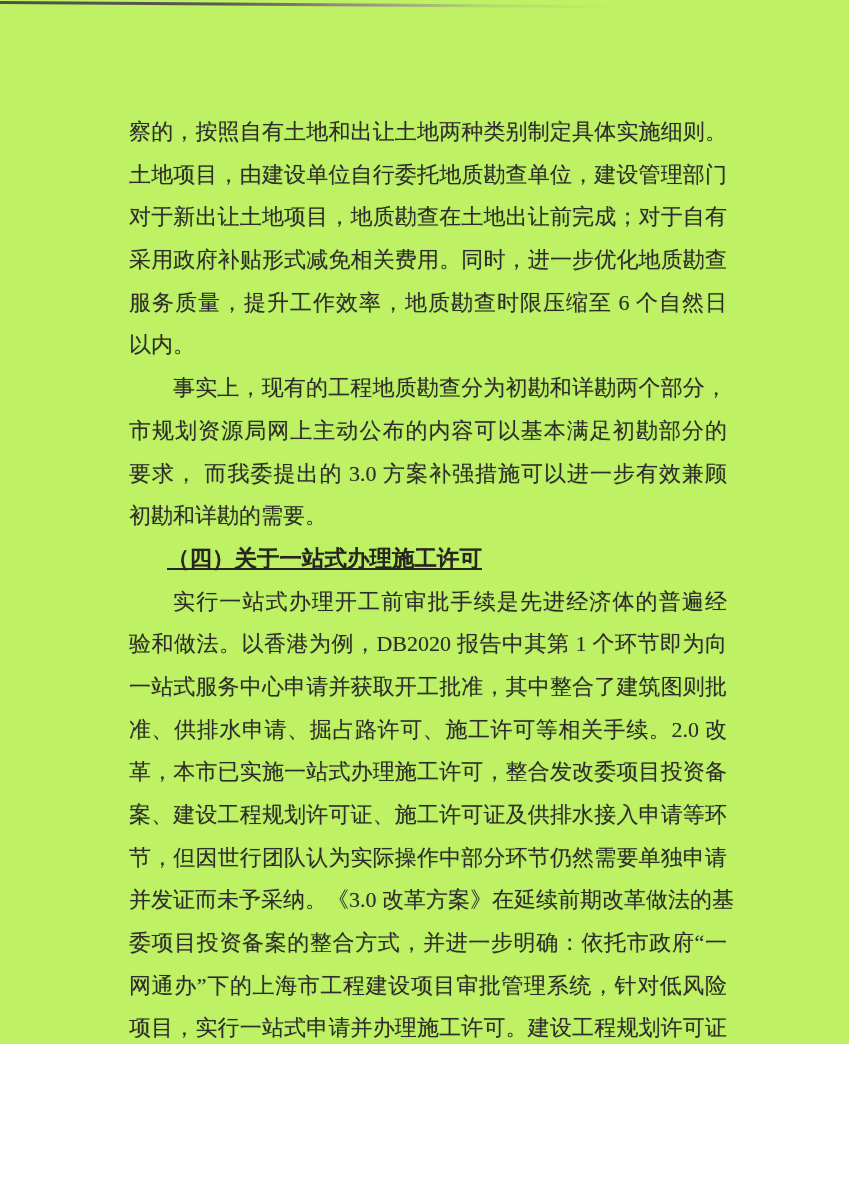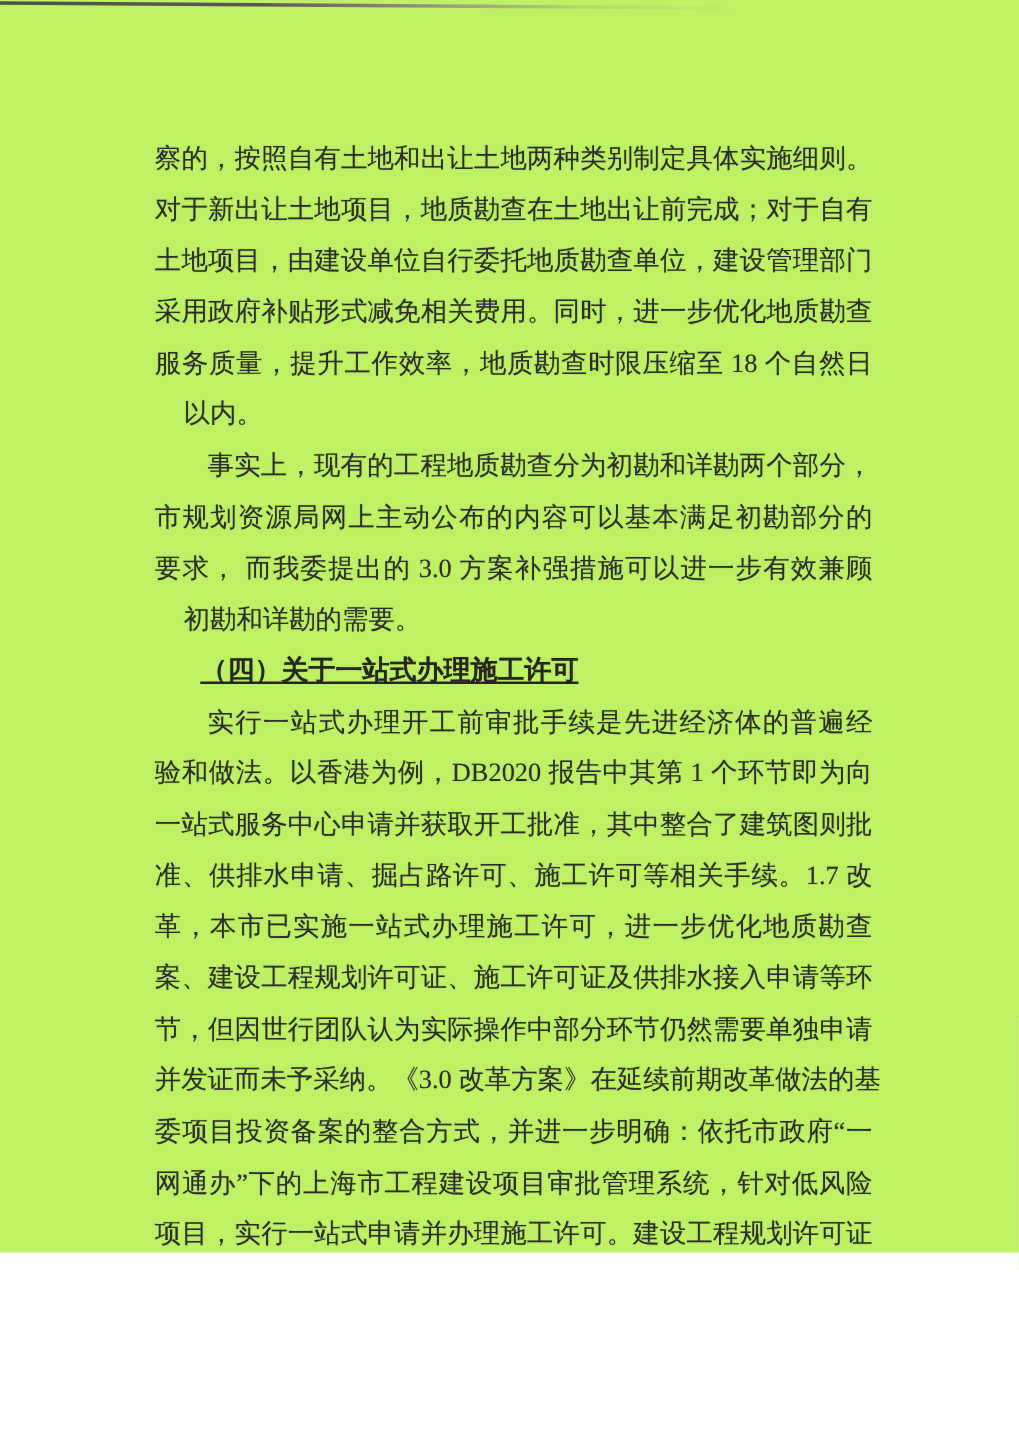--- a/index.html
+++ b/index.html
@@ -41,21 +41,20 @@
     height: 42.7px;
     line-height: 42.7px;
     white-space: nowrap;
     text-align: justify;
     text-align-last: justify;
     text-justify: inter-ideograph;
     text-shadow: 0 0 1px rgba(46,45,43,0.35);
   }
   .ln.end {
     text-align-last: left;
-    margin-left: 24px;
   }
   .ln.indent {
     text-indent: 44px;
   }
   .ln.heading {
     font-weight: bold;
     font-size: 22.5px;
     text-indent: 38px;
     text-align-last: left;
     color: #26251f;
@@ -76,38 +75,38 @@
 </head>
 <body>
 
 <div class="page">
 
   <div class="scanline"></div>
 
   <div class="textblock">
 
     <div class="ln">察的，按照自有土地和出让土地两种类别制定具体实施细则。</div>
+    <div class="ln">土地项目，由建设单位自行委托地质勘查单位，建设管理部门</div>
     <div class="ln">对于新出让土地项目，地质勘查在土地出让前完成；对于自有</div>
-    <div class="ln">土地项目，由建设单位自行委托地质勘查单位，建设管理部门</div>
     <div class="ln">采用政府补贴形式减免相关费用。同时，进一步优化地质勘查</div>
-    <div class="ln">服务质量，提升工作效率，地质勘查时限压缩至 18 个自然日</div>
+    <div class="ln">服务质量，提升工作效率，地质勘查时限压缩至 6 个自然日</div>
     <div class="ln end">以内。</div>
 
     <div class="ln indent">事实上，现有的工程地质勘查分为初勘和详勘两个部分，</div>
     <div class="ln">市规划资源局网上主动公布的内容可以基本满足初勘部分的</div>
     <div class="ln">要求， 而我委提出的 3.0 方案补强措施可以进一步有效兼顾</div>
     <div class="ln end">初勘和详勘的需要。</div>
 
     <div class="ln heading">（四）关于一站式办理施工许可</div>
 
     <div class="ln indent">实行一站式办理开工前审批手续是先进经济体的普遍经</div>
     <div class="ln">验和做法。以香港为例，DB2020 报告中其第 1 个环节即为向</div>
     <div class="ln">一站式服务中心申请并获取开工批准，其中整合了建筑图则批</div>
-    <div class="ln">准、供排水申请、掘占路许可、施工许可等相关手续。1.7 改</div>
-    <div class="ln">革，本市已实施一站式办理施工许可，进一步优化地质勘查</div>
+    <div class="ln">准、供排水申请、掘占路许可、施工许可等相关手续。2.0 改</div>
+    <div class="ln">革，本市已实施一站式办理施工许可，整合发改委项目投资备</div>
     <div class="ln">案、建设工程规划许可证、施工许可证及供排水接入申请等环</div>
     <div class="ln">节，但因世行团队认为实际操作中部分环节仍然需要单独申请</div>
     <div class="ln">并发证而未予采纳。《3.0 改革方案》在延续前期改革做法的基</div>
     <div class="ln">委项目投资备案的整合方式，并进一步明确：依托市政府“一</div>
     <div class="ln">网通办”下的上海市工程建设项目审批管理系统，针对低风险</div>
     <div class="ln">项目，实行一站式申请并办理施工许可。建设工程规划许可证</div>
   </div>
 
   <div class="pagenum">— 24 —</div>
 

